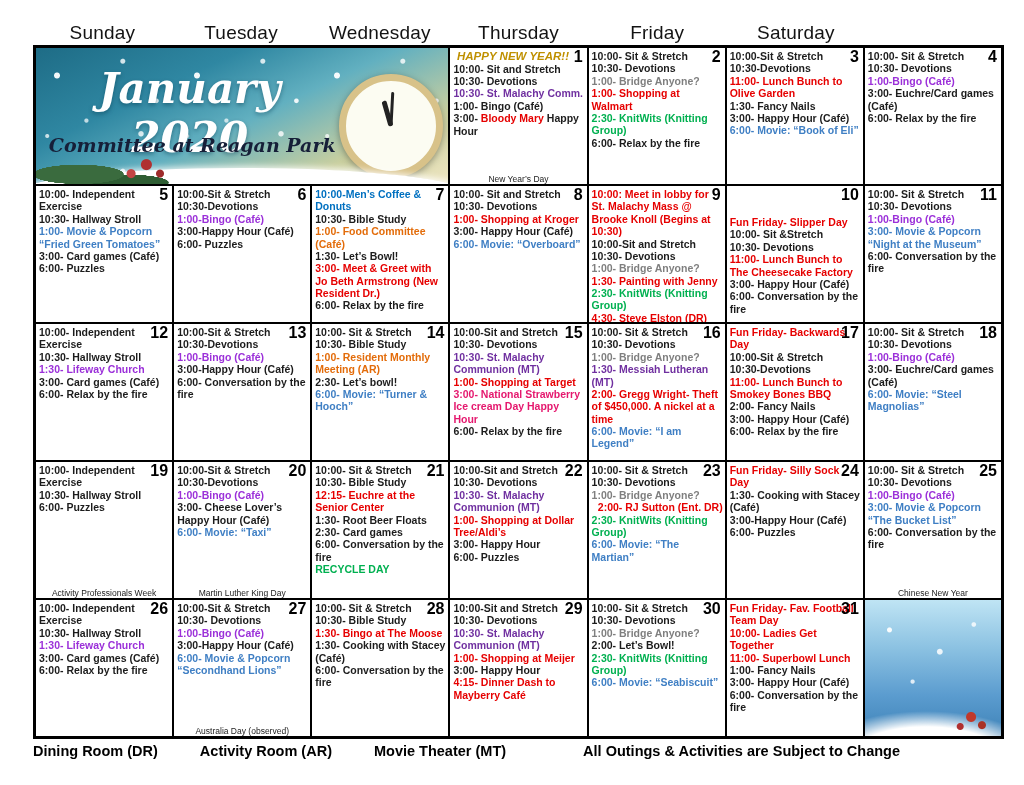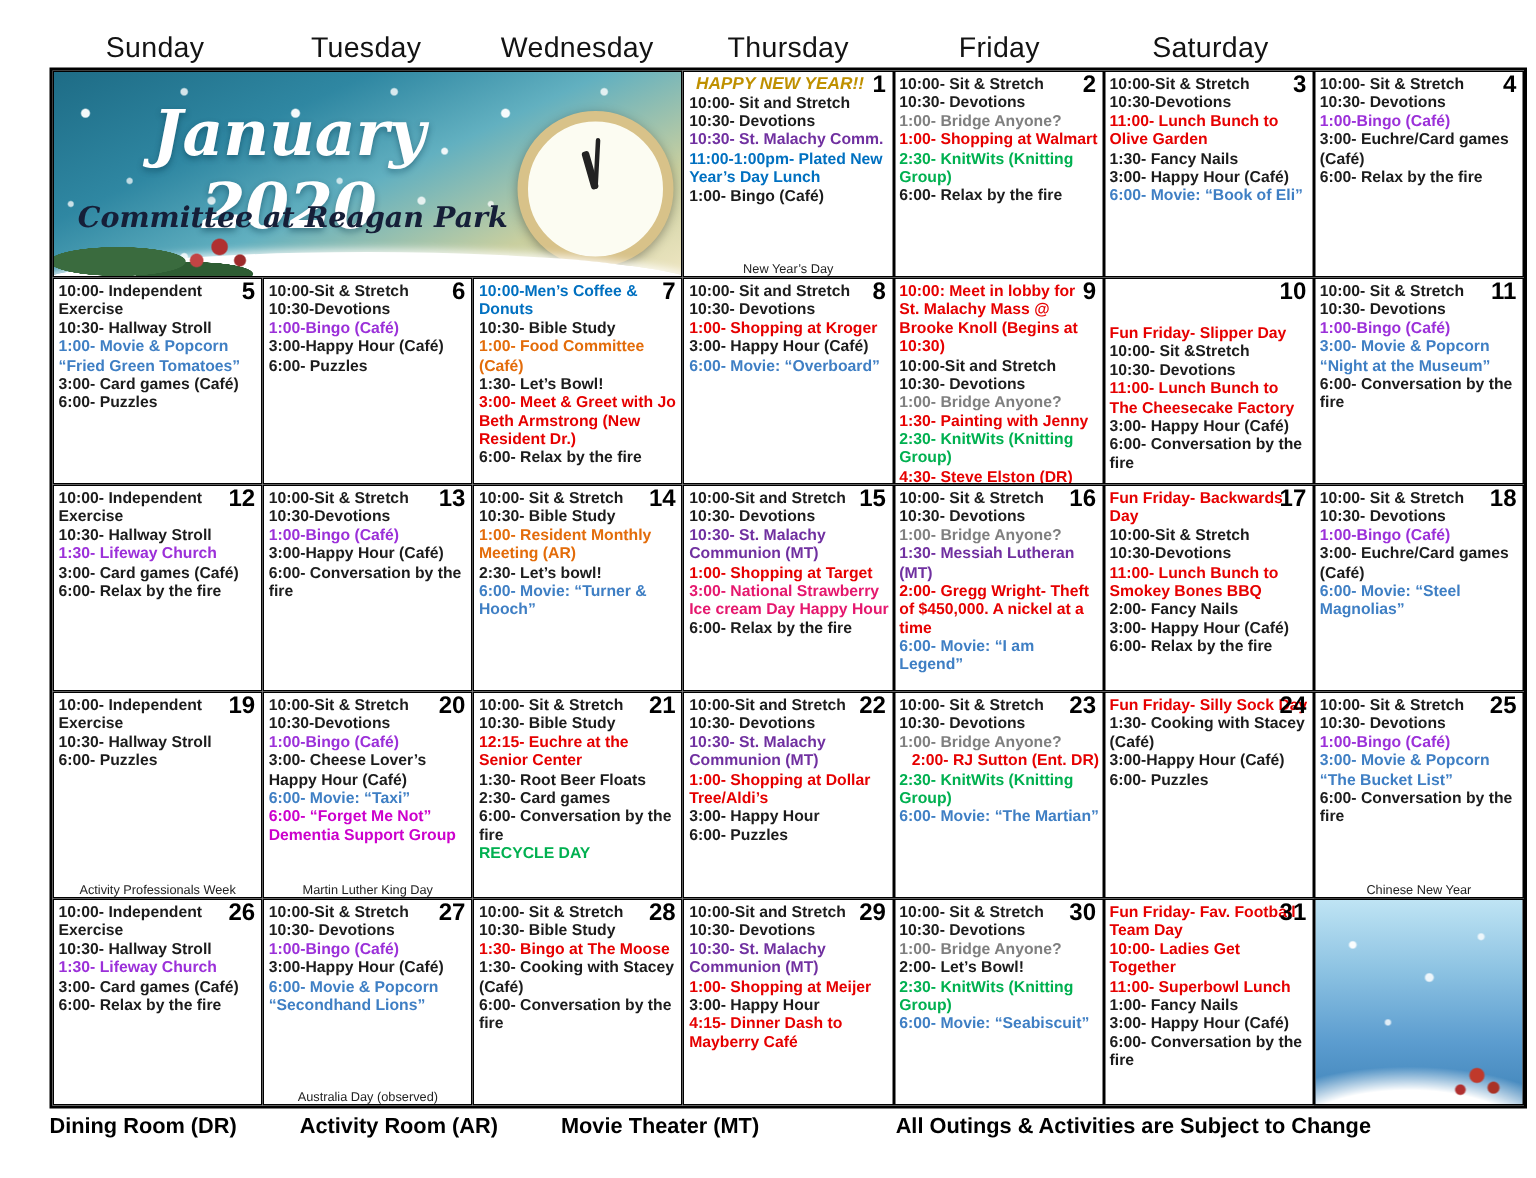--- a/index.html
+++ b/index.html
@@ -1,17 +1,17 @@
 <!DOCTYPE html>
 <html><head>
 <meta charset="utf-8">
 <style>
   html,body{margin:0;padding:0;background:#fff;}
   body{width:1024px;height:785px;overflow:hidden;font-family:"Liberation Sans",sans-serif;}
-  .page{padding:22px 6px 0 33px;}
+  .page{padding:22px 20px 0 33px;}
 
   
   .dayhead-row{display:grid;grid-template-columns:repeat(7,1fr);height:23px;}
   .dayhead{text-align:center;font-size:19px;color:#131313;letter-spacing:.2px;}
 
   
   .grid{display:grid;grid-template-columns:repeat(7,1fr);grid-auto-rows:138px;border:2px solid #000;background:#fff;}
   .cell{position:relative;border:1px solid #000;padding:2px 2px 9px 3px;overflow:hidden;background:#fff;}
   .daynum{position:absolute;top:0;right:4px;font-size:16px;font-weight:700;color:#000;z-index:3;background:transparent;}
   .event{font-size:10.5px;line-height:1.18;font-weight:700;color:#1c1c1c;}
@@ -90,22 +90,22 @@
       <div class="clock"></div>
       <div class="branch"></div>
     </div>
 
   <div class="cell">
         <div class="daynum">1</div>
         <div class="cellhead" style="color: rgb(191, 144, 0);">HAPPY NEW YEAR!!</div>
         <div class="event" style="color: rgb(28, 28, 28);">10:00- Sit and Stretch</div>
         <div class="event" style="color: rgb(28, 28, 28);">10:30- Devotions</div>
         <div class="event" style="color: rgb(112, 48, 160);">10:30- St. Malachy Comm.</div>
-        <div class="event" style="color: rgb(0, 112, 192);">11:00-1:00pm- Plated New Year’s Day Lunch</div>
         <div class="event" style="color: rgb(28, 28, 28);">1:00- Bingo (Café)</div>
+        <div class="event"><span style="color: rgb(28, 28, 28);">3:00- </span><span style="color: rgb(230, 0, 0);">Bloody Mary</span><span style="color: rgb(28, 28, 28);"> Happy Hour</span></div>
         <div class="note">New Year’s Day</div>
       </div>
       <div class="cell">
         <div class="daynum">2</div>
         <div class="event" style="color: rgb(28, 28, 28);">10:00- Sit &amp; Stretch</div>
         <div class="event" style="color: rgb(28, 28, 28);">10:30- Devotions</div>
         <div class="event" style="color: rgb(127, 127, 127);">1:00- Bridge Anyone?</div>
         <div class="event" style="color: rgb(230, 0, 0);">1:00- Shopping at Walmart</div>
         <div class="event" style="color: rgb(0, 176, 80);">2:30- KnitWits (Knitting Group)</div>
         <div class="event" style="color: rgb(28, 28, 28);">6:00- Relax by the fire</div>
@@ -254,21 +254,20 @@
         <div class="event" style="color: rgb(28, 28, 28);">6:00- Puzzles</div>
         <div class="note">Activity Professionals Week</div>
       </div>
       <div class="cell">
         <div class="daynum">20</div>
         <div class="event" style="color: rgb(28, 28, 28);">10:00-Sit &amp; Stretch</div>
         <div class="event" style="color: rgb(28, 28, 28);">10:30-Devotions</div>
         <div class="event" style="color: rgb(155, 48, 217);">1:00-Bingo (Café)</div>
         <div class="event" style="color: rgb(28, 28, 28);">3:00- Cheese Lover’s Happy Hour (Café)</div>
         <div class="event" style="color: rgb(63, 127, 196);">6:00- Movie: “Taxi”</div>
-        <div class="event" style="color: rgb(204, 0, 204);">6:00- “Forget Me Not” Dementia Support Group</div>
         <div class="note">Martin Luther King Day</div>
       </div>
       <div class="cell">
         <div class="daynum">21</div>
         <div class="event" style="color: rgb(28, 28, 28);">10:00- Sit &amp; Stretch</div>
         <div class="event" style="color: rgb(28, 28, 28);">10:30- Bible Study</div>
         <div class="event" style="color: rgb(230, 0, 0);">12:15- Euchre at the Senior Center</div>
         <div class="event" style="color: rgb(28, 28, 28);">1:30- Root Beer Floats</div>
         <div class="event" style="color: rgb(28, 28, 28);">2:30- Card games</div>
         <div class="event" style="color: rgb(28, 28, 28);">6:00- Conversation by the fire</div>

